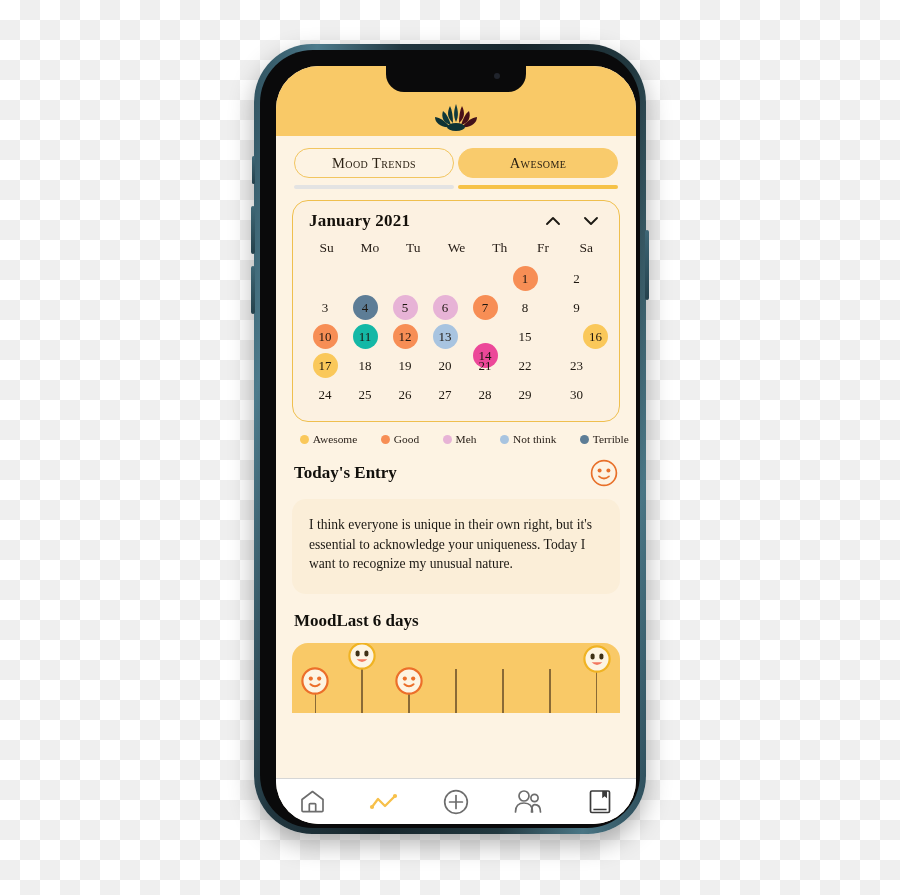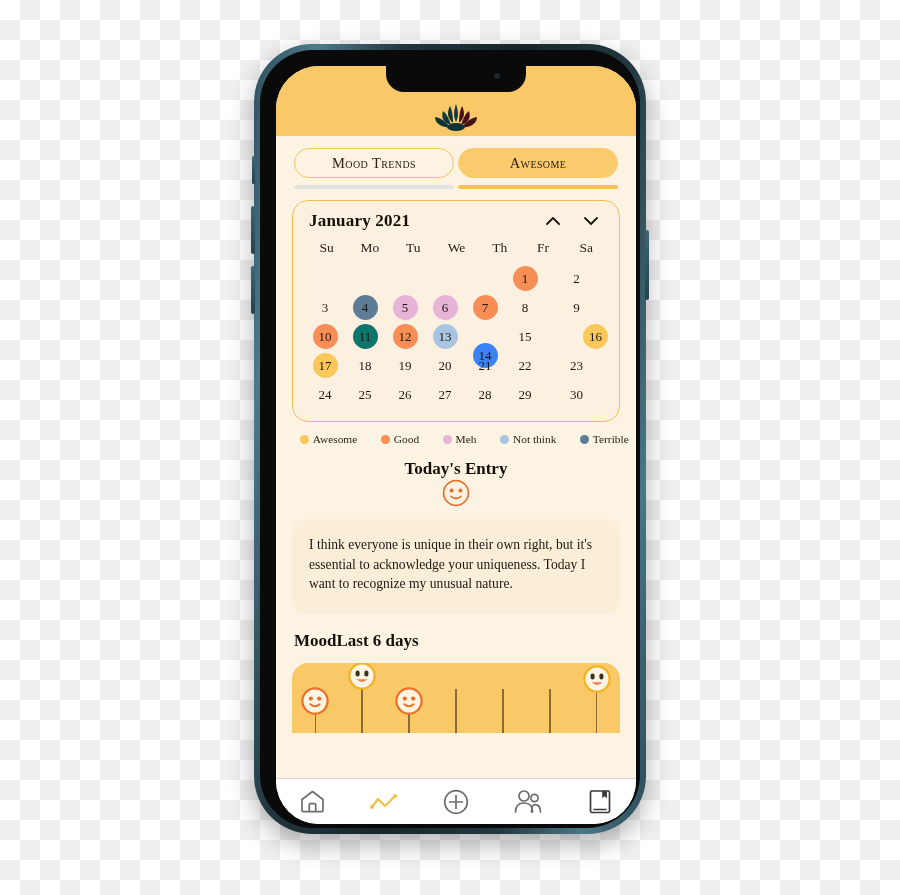--- a/index.html
+++ b/index.html
@@ -149,21 +149,20 @@
     gap: 7px; margin-top: 11px;
     font-size: 11.4px; color: #2a211a;
   }
   .lg-item { display: flex; align-items: center; gap: 3.5px; padding-left: 17px; }
   .lg-dot { width: 9px; height: 9px; border-radius: 50%; }
 
   
   #entry-head {
     display: flex; align-items: center; justify-content: space-between;
     margin: 14px 18px 0 18px;
-    flex-direction: column;
   }
   #entry-title { font-size: 17px; font-weight: bold; color: #12100c; }
   #entry-smiley { width: 28px; height: 28px; cursor: pointer; }
   #entry-card {
     margin: 12px 16px 0 16px;
     background: #fbeed8;
     border-radius: 14px;
     padding: 16px 17px 20px 17px;
     font-size: 13.6px;
     line-height: 1.45;
@@ -291,30 +290,30 @@
               <div class="cal-cell">
                 <div class="day">8</div>
               </div>
               <div class="cal-cell">
                 <div class="day">9</div>
               </div>
               <div class="cal-cell">
                 <div class="day" style="background: rgb(247, 142, 85);">10</div>
               </div>
               <div class="cal-cell">
-                <div class="day" style="background: #0f766e;">11</div>
+                <div class="day" style="background: #14b8a6;">11</div>
               </div>
               <div class="cal-cell">
                 <div class="day" style="background: rgb(247, 142, 85);">12</div>
               </div>
               <div class="cal-cell">
                 <div class="day" style="background: rgb(168, 196, 224);">13</div>
               </div>
               <div class="cal-cell">
-                <div class="day" style="background: #3b82f6; margin-top: 38px;">14</div>
+                <div class="day" style="background: #ec4899; margin-top: 38px;">14</div>
               </div>
               <div class="cal-cell">
                 <div class="day">15</div>
               </div>
               <div class="cal-cell">
                 <div class="day" style="background: rgb(250, 200, 90); margin-left: 38px;">16</div>
               </div>
               <div class="cal-cell">
                 <div class="day" style="background: rgb(250, 200, 90);">17</div>
               </div>

